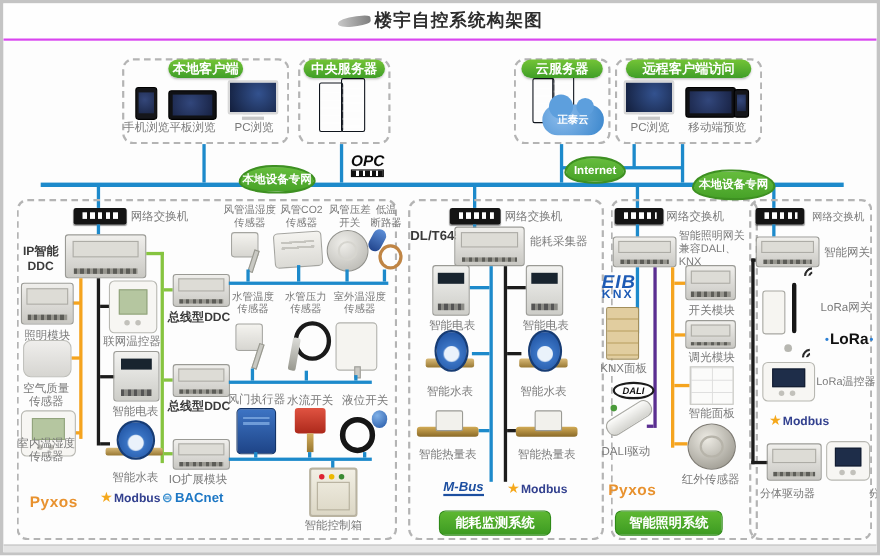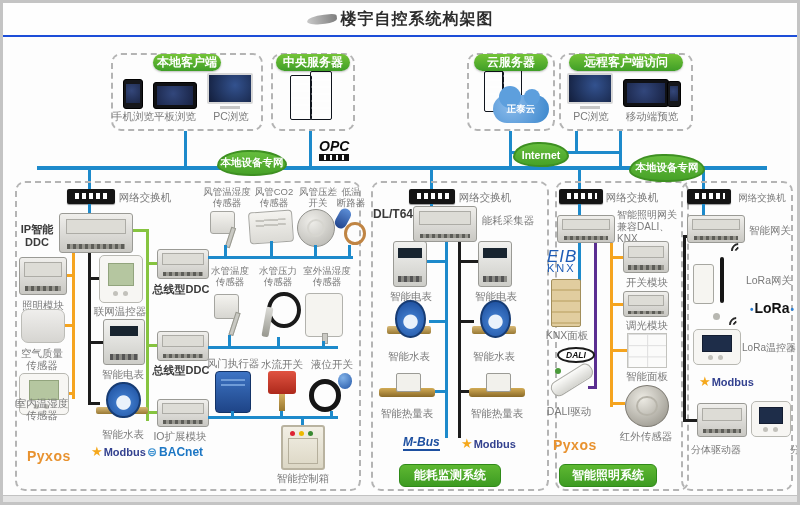--- a/index.html
+++ b/index.html
@@ -1,21 +1,21 @@
 <!DOCTYPE html>
 <html><head>
 <meta charset="utf-8">
 <style>
   html,body{margin:0;padding:0;background:#fff;}
   .stage{position:relative;width:800px;height:505px;box-sizing:border-box;background:#fdfdfd;
     border:3px solid #c4c4c4;overflow:hidden;
     font-family:"Liberation Sans","DejaVu Sans",sans-serif;}
   
   .titlebar{position:absolute;left:0;right:0;top:0;height:32px;background:#fefefe;
-    border-bottom:2px solid #1d4ed8;display:flex;align-items:center;justify-content:center;}
+    border-bottom:2px solid #d946ef;display:flex;align-items:center;justify-content:center;}
   .title{font-size:16px;font-weight:700;color:#2d2d2d;letter-spacing:1px;}
   .swoosh{width:30px;height:9px;background:linear-gradient(90deg,#c9c9c9,#7e7e7e);
     border-radius:70% 30% 50% 50%;transform:rotate(-6deg);margin-right:4px;}
   .bottomband{position:absolute;left:0;right:0;top:492px;height:10px;background:#e4e4e4;border-top:1px solid #c2c2c2;}
   .dbox{position:absolute;border:2px dashed #b4b4b4;border-radius:10px;box-sizing:border-box;}
   .lbl{position:absolute;font-size:10.5px;line-height:1.18;color:#7a7a7a;text-align:center;
     white-space:pre-line;font-weight:500;}
   .lbl.sm{font-size:9.5px;}
   .lbl.bold{color:#3a3a3a;font-weight:700;font-size:11px;}
   .lbl.left{text-align:left;}
@@ -146,21 +146,21 @@
   .logo-mbus{color:#1d4fa0;font-size:12px;font-style:italic;border-bottom:2px solid #1d4fa0;}
   .logo-modbus{font-size:11px;color:#33418f;}
   .logo-modbus .star{color:#f5a81c;font-size:13px;margin-right:1px;}
   .logo-bacnet{font-size:12px;color:#1d77c4;}
   .logo-bacnet::before{content:"⊜";color:#3a8fd0;margin-right:2px;font-size:12px;}
   .logo-opc{font-style:italic;font-weight:900;font-size:14px;color:#0a0a0a;line-height:1;}
   .logo-opc::after{content:"";display:block;height:5px;margin-top:1px;
     background:repeating-linear-gradient(90deg,#111 0 4px,#fff 4px 6px);border:1px solid #111;}
   .logo-dali{border:2px solid #1c1c1c;border-radius:50%;background:#fff;color:#111;
     font-size:8.5px;font-style:italic;padding:1px 7px;}
-  .logo-eib{color:#1d5bb5;font-style:italic;font-weight:400;font-size:17px;line-height:.9;letter-spacing:1px;}
+  .logo-eib{color:#1d5bb5;font-style:italic;font-weight:700;font-size:17px;line-height:.9;letter-spacing:1px;}
   .logo-eib .knx{display:block;font-size:11px;letter-spacing:2px;font-style:normal;}
   .logo-lora{color:#111;font-weight:900;font-size:14px;}
   .logo-lora::before,.logo-lora::after{content:"•";color:#2a7fd4;font-size:10px;vertical-align:middle;margin:0 1px;}
   .logo-dlt{color:#3a3a3a;font-weight:700;font-size:12px;}
 </style>
 </head>
 <body>
 
 <div class="stage">
 

